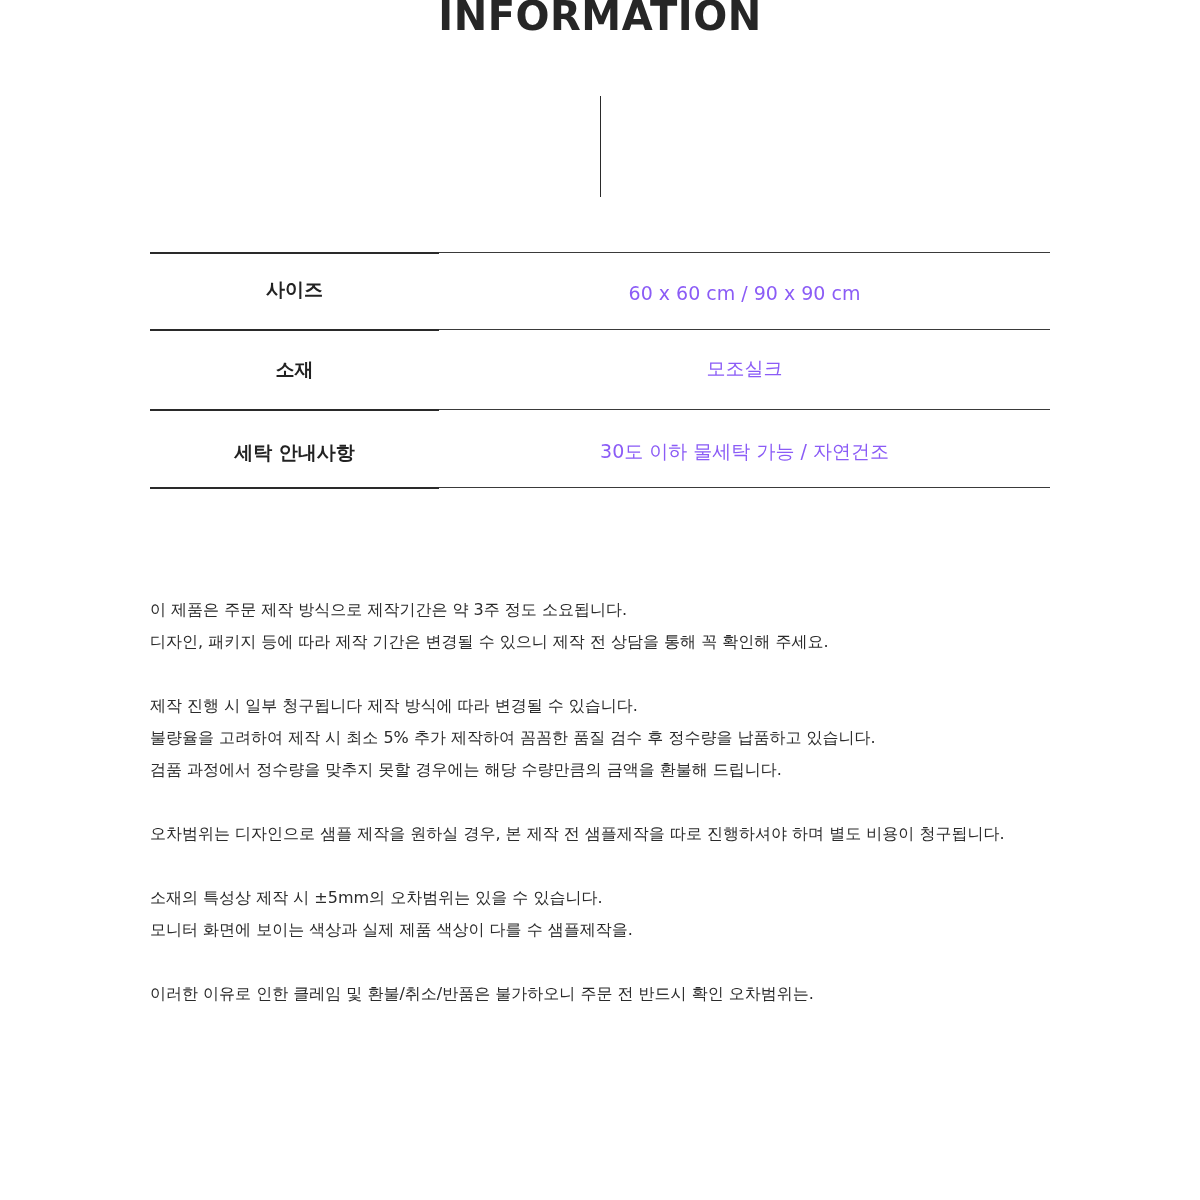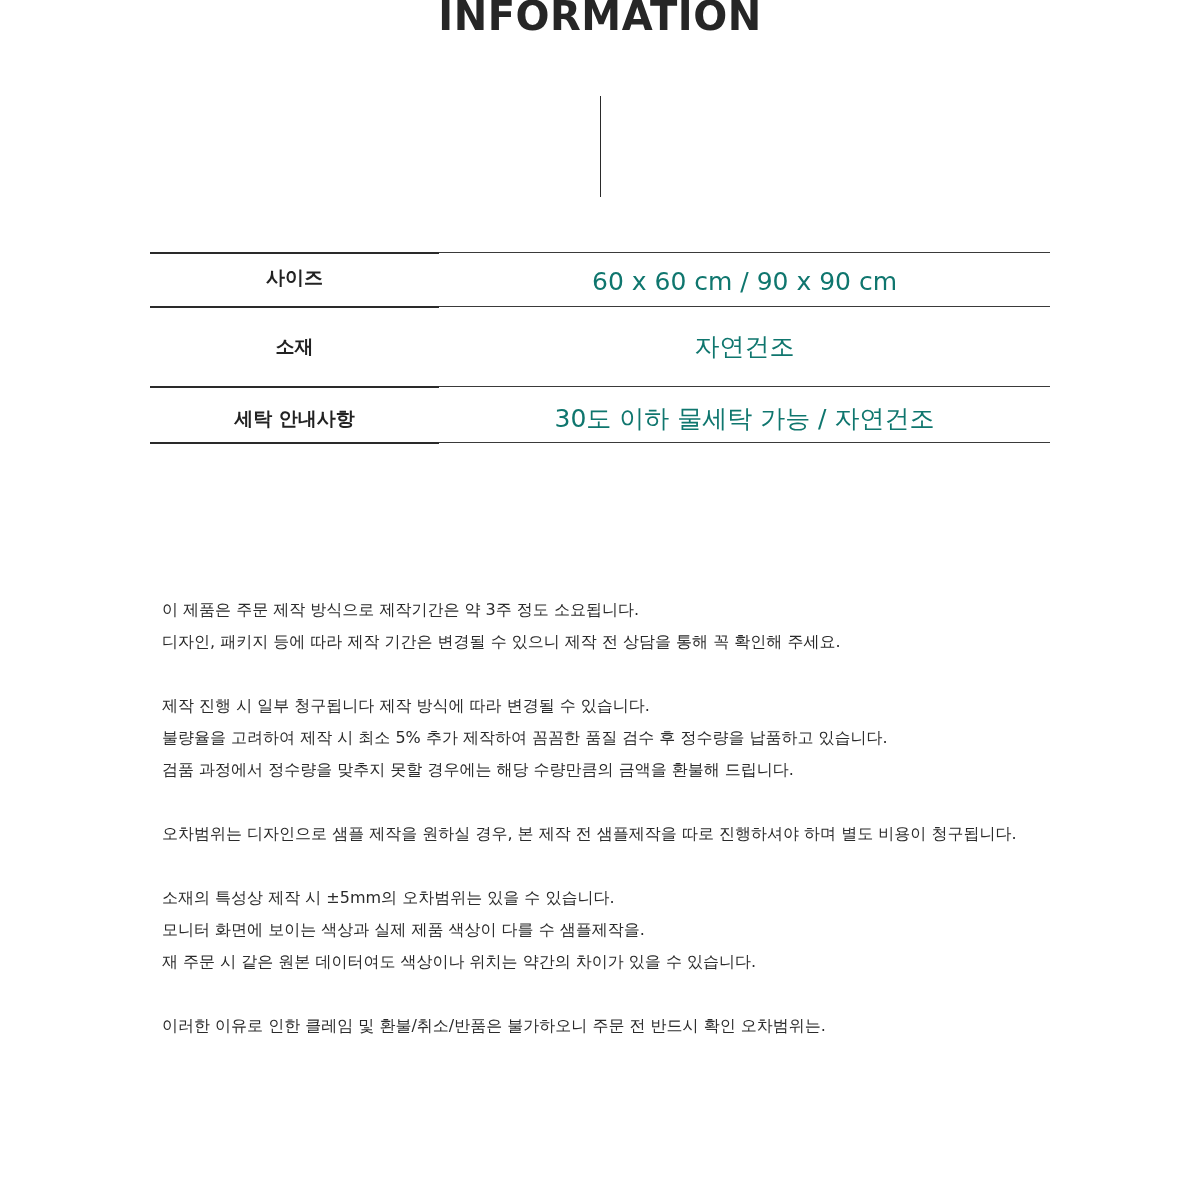--- a/index.html
+++ b/index.html
@@ -55,31 +55,31 @@
       color: #222;
       display: flex;
       align-items: center;
       justify-content: center;
       box-sizing: border-box;
     }
     .spec-value {
       flex: 1;
       border-top: 1px solid #3a3a3a;
       text-align: left;
-      font-size: 25px;
-      color: #0f766e;
+      font-size: 19px;
+      color: #8b5cf6;
       display: flex;
       align-items: center;
       justify-content: center;
       box-sizing: border-box;
       padding-bottom: 1px;
     }
-    .row-0 .spec-label, .row-0 .spec-value { height: 54px; }
+    .row-0 .spec-label, .row-0 .spec-value { height: 77px; }
     .row-1 .spec-label, .row-1 .spec-value { height: 80px; }
-    .row-2 .spec-label, .row-2 .spec-value { height: 56px; }
+    .row-2 .spec-label, .row-2 .spec-value { height: 78px; }
     .row-0 .spec-label { padding-bottom: 4px; }
     .row-0 .spec-value { padding-top: 4px; }
     .row-2 .spec-label, .row-2 .spec-value { padding-top: 8px; }
     .spec-bottom {
       display: flex;
     }
     .spec-bottom .bl {
       width: 289px;
       border-top: 2px solid #2a2a2a;
     }
@@ -92,41 +92,40 @@
       left: 150px;
       top: 594px;
       width: 950px;
       font-size: 16px;
       color: #2a2a2a;
     }
     .note-line {
       height: 32px;
       line-height: 32px;
       white-space: nowrap;
-      margin-left: 12px;
     }
     .note-gap {
       height: 32px;
     }
   </style>
 </head>
 <body>
 
 <div class="title">INFORMATION</div>
 
 <div class="vline"></div>
 
 <div class="spec-table">
   <div class="spec-row row-0">
     <div class="spec-label">사이즈</div>
     <div class="spec-value">60 x 60 cm / 90 x 90 cm</div>
   </div>
   <div class="spec-row row-1">
     <div class="spec-label">소재</div>
-    <div class="spec-value">자연건조</div>
+    <div class="spec-value">모조실크</div>
   </div>
   <div class="spec-row row-2">
     <div class="spec-label">세탁 안내사항</div>
     <div class="spec-value">30도 이하 물세탁 가능 / 자연건조</div>
   </div>
   <div class="spec-bottom">
     <div class="bl"></div>
     <div class="br"></div>
   </div>
 </div>
@@ -143,19 +142,18 @@
     <div class="note-line">검품 과정에서 정수량을 맞추지 못할 경우에는 해당 수량만큼의 금액을 환불해 드립니다.</div>
   </div>
   <div class="note-gap"></div>
   <div class="note-group">
     <div class="note-line">오차범위는 디자인으로 샘플 제작을 원하실 경우, 본 제작 전 샘플제작을 따로 진행하셔야 하며 별도 비용이 청구됩니다.</div>
   </div>
   <div class="note-gap"></div>
   <div class="note-group">
     <div class="note-line">소재의 특성상 제작 시 ±5mm의 오차범위는 있을 수 있습니다.</div>
     <div class="note-line">모니터 화면에 보이는 색상과 실제 제품 색상이 다를 수 샘플제작을.</div>
-    <div class="note-line">재 주문 시 같은 원본 데이터여도 색상이나 위치는 약간의 차이가 있을 수 있습니다.</div>
   </div>
   <div class="note-gap"></div>
   <div class="note-group">
     <div class="note-line">이러한 이유로 인한 클레임 및 환불/취소/반품은 불가하오니 주문 전 반드시 확인 오차범위는.</div>
   </div>
 </div>
 
 </body></html>

